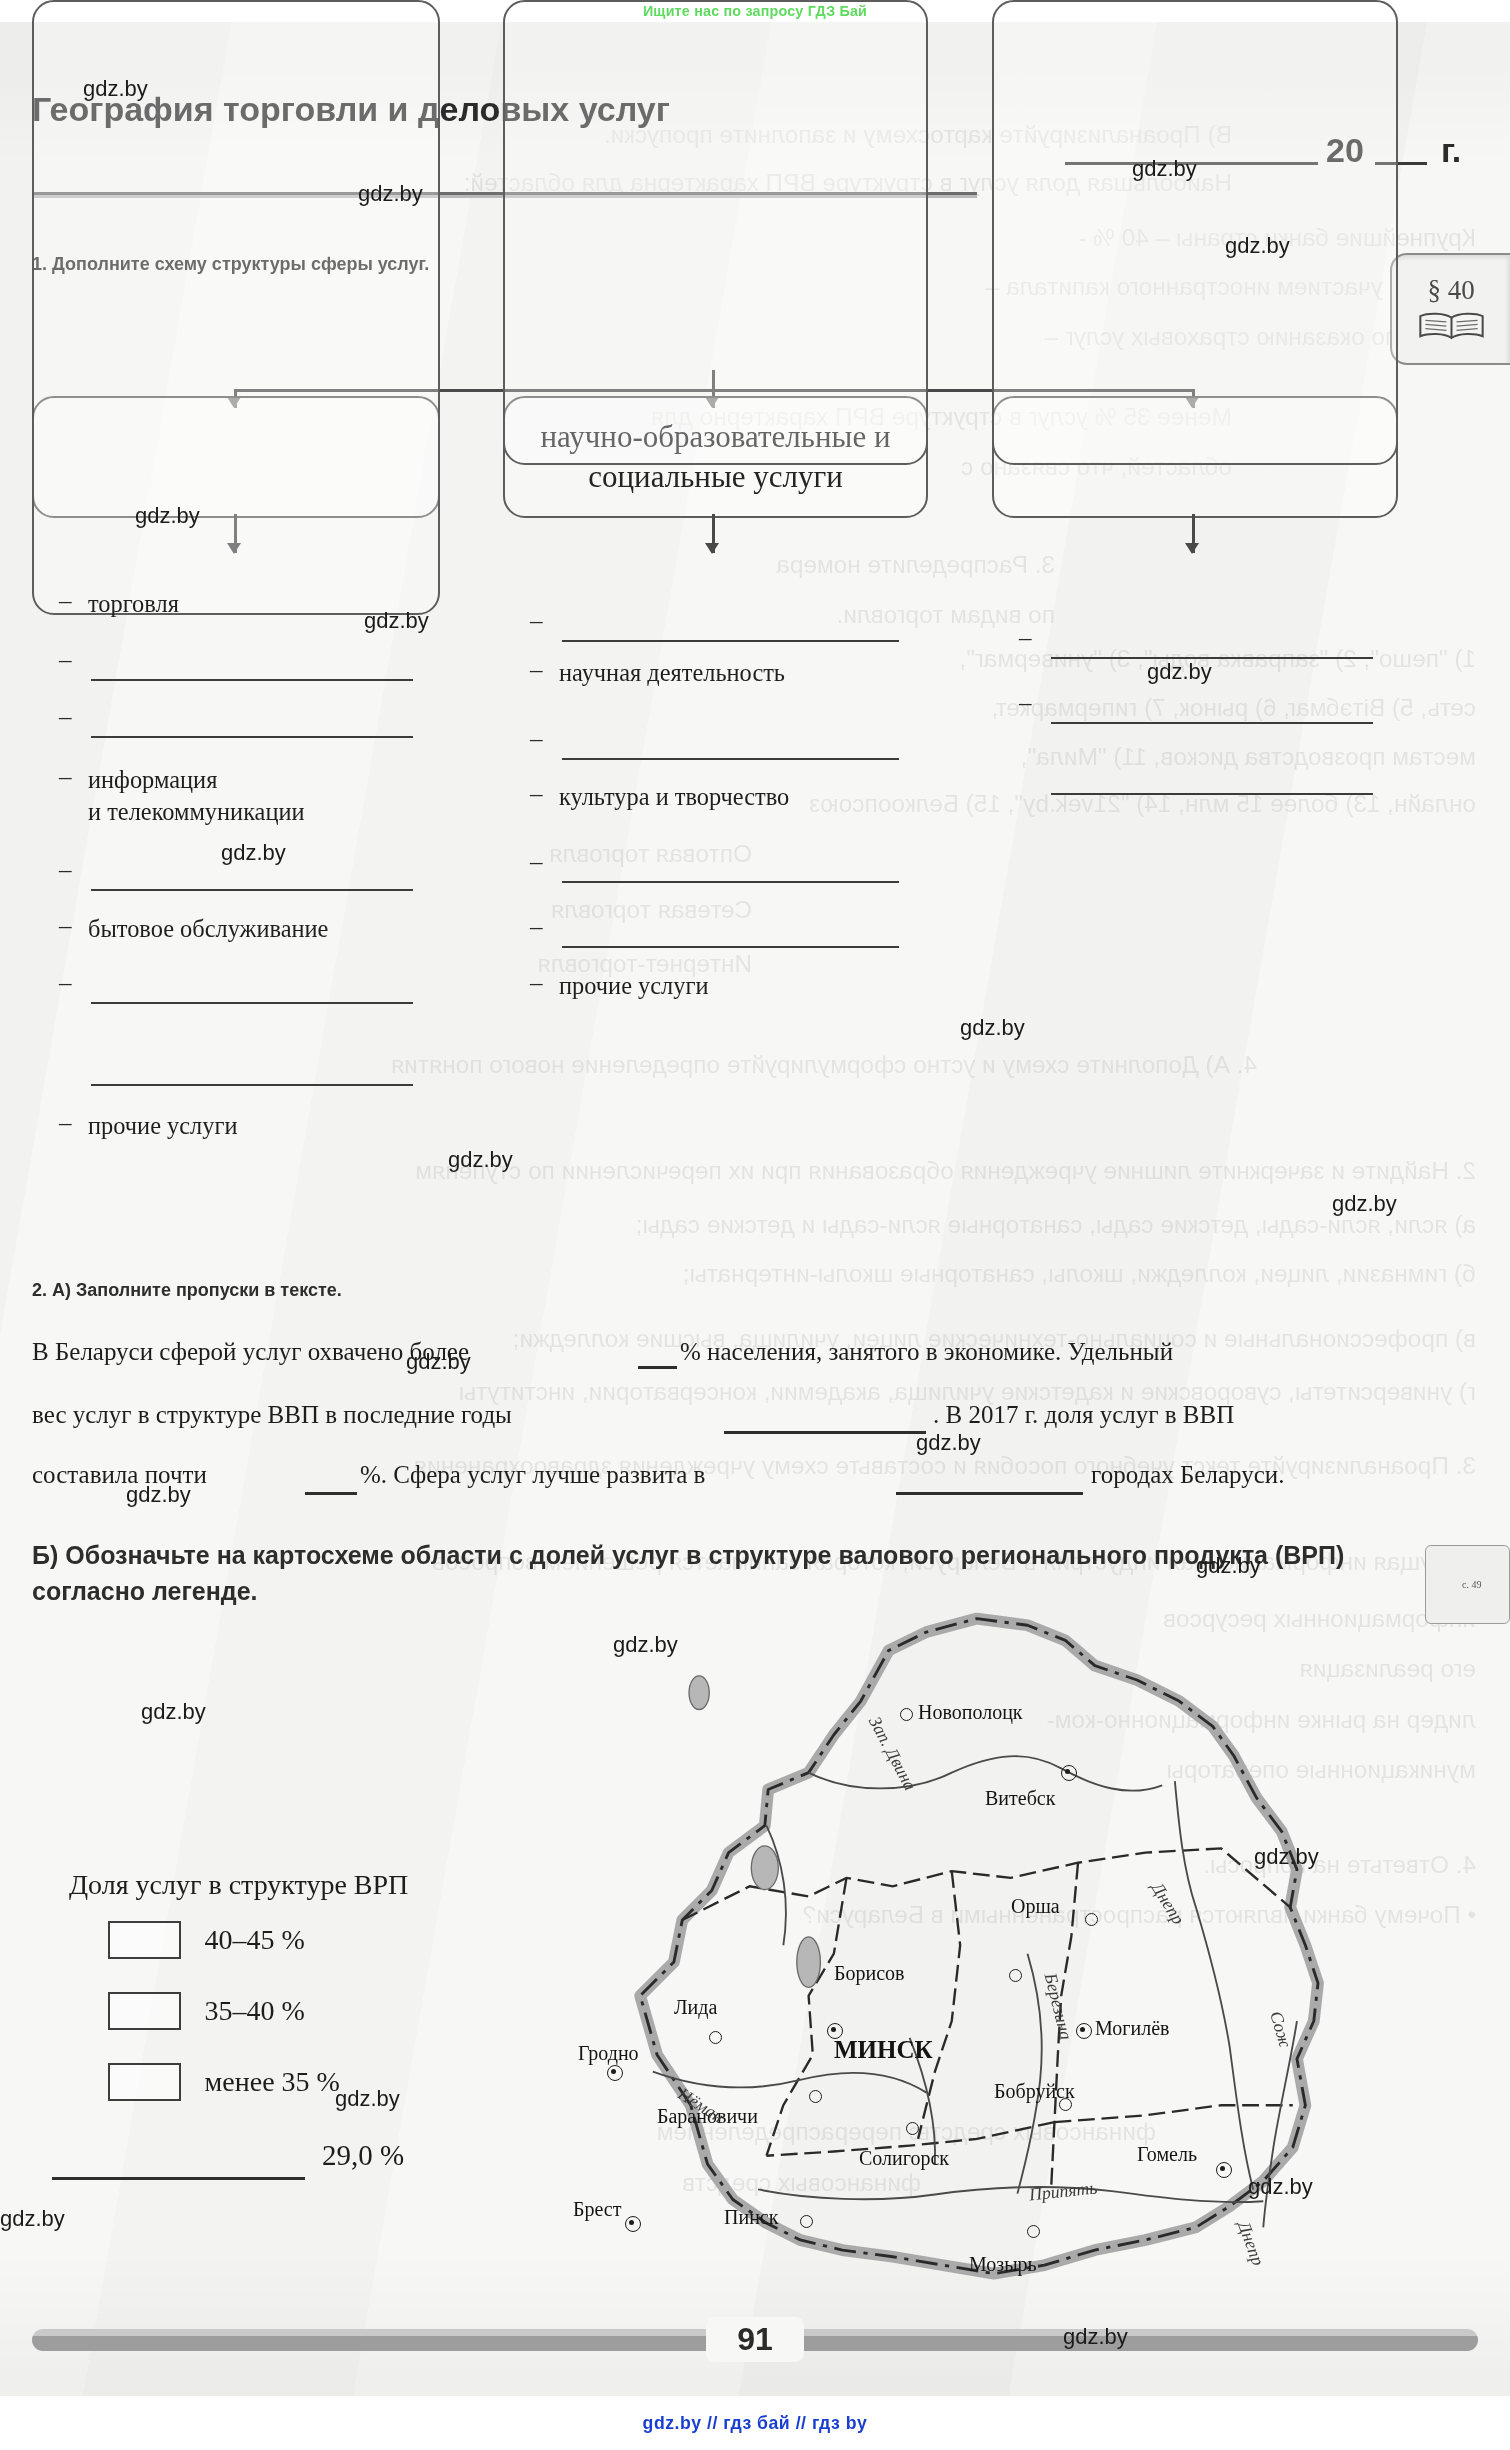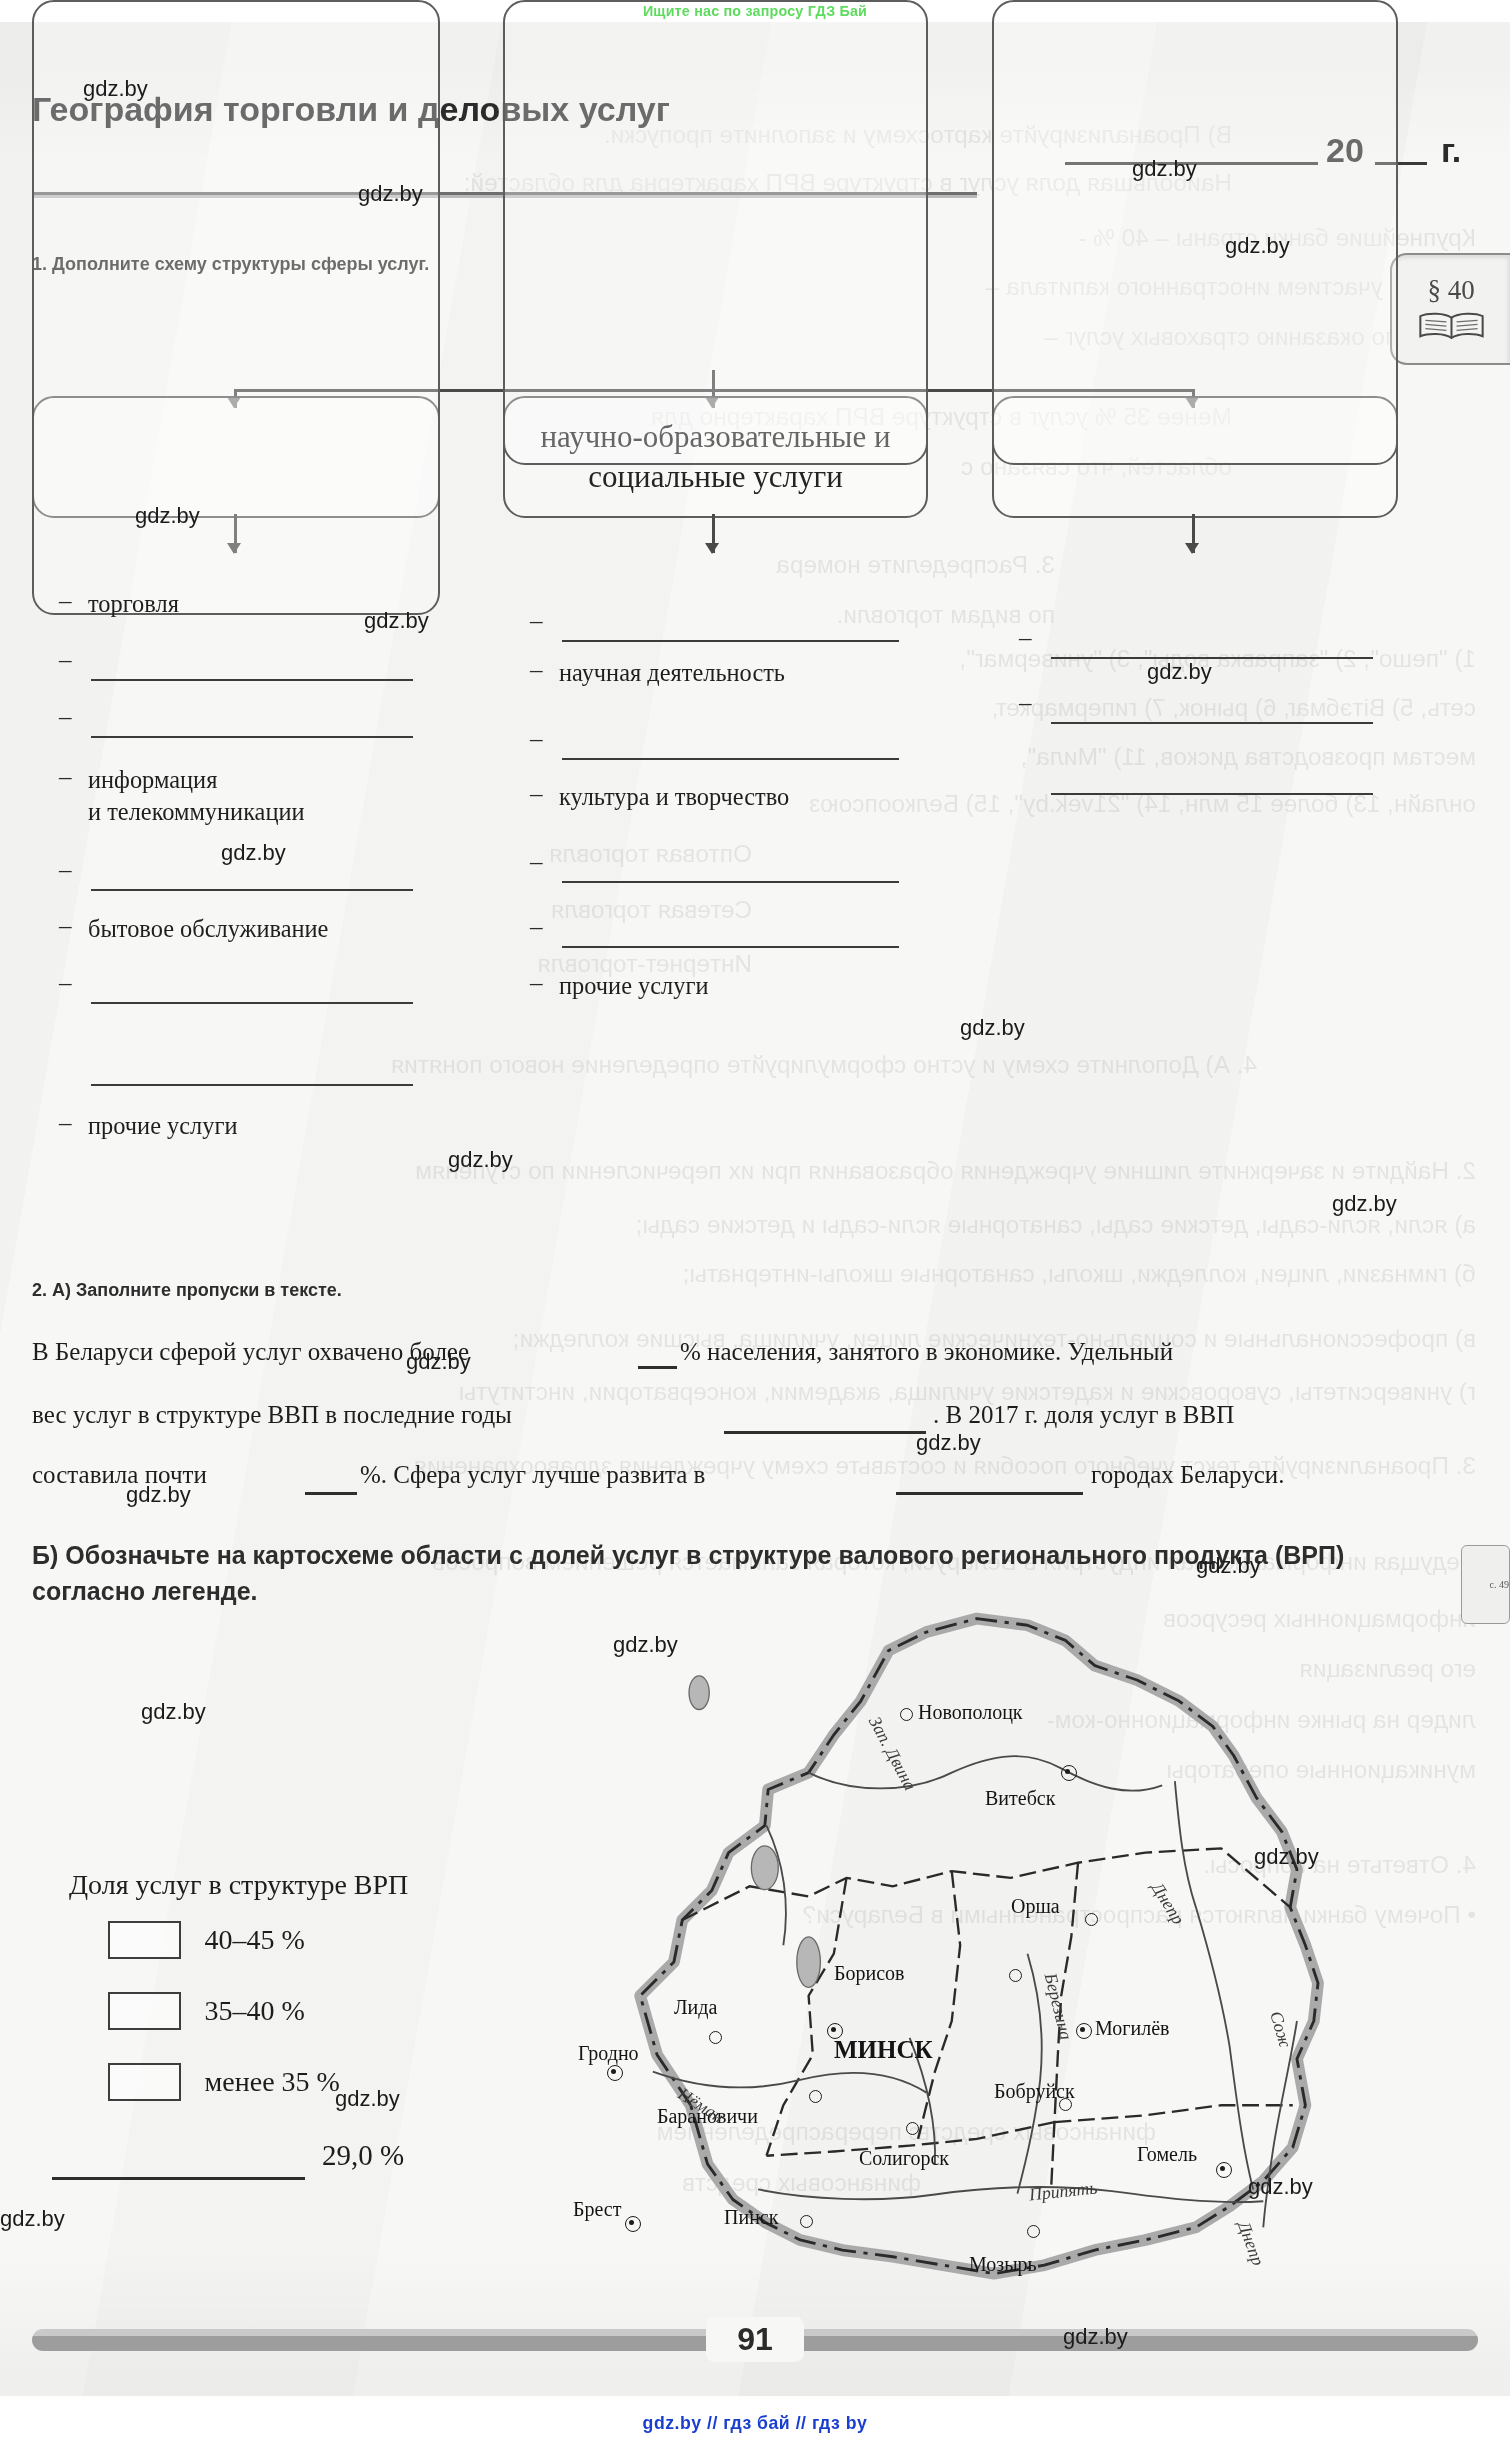--- a/index.html
+++ b/index.html
@@ -94,22 +94,22 @@
     background:#f2f2f0;
     display:flex;flex-direction:column;align-items:center;justify-content:center;
     box-shadow:-1.7px 2.5px 4.2px rgba(0,0,0,0.10) inset;
   }
   .sec-tab .lbl{font-size:27px;color:#4a4a4a;font-family:"Liberation Serif",serif;}
   .book-icon{margin-top:5px;}
 
   .map-tab{
     position:absolute;right:0;top:1545px;width:47px;height:77px;
     border:1.7px solid #9a9a9a;border-radius:5.9px;background:#efefed;
-    display:flex;align-items:center;justify-content:flex-end;
-    font-size:11px;color:#5a5a5a;overflow:hidden;
+    display:flex;align-items:center;justify-content:flex-start;
+    font-size:11px;color:#5a5a5a;overflow:hidden;padding-left:36px;
   }
   .map-tab .mt-txt{transform:rotate(0deg);font-size:10px;line-height:1.1;text-align:center;}
 
   
   .chart{position:absolute;left:0;top:0;width:1510px;height:1196px;}
   .node{
     position:absolute;border:2.5px solid #5d5d5d;border-radius:22px;
     background:rgba(255,255,255,0.35);
     display:flex;align-items:center;justify-content:center;
     font-family:"Liberation Serif",serif;font-size:31px;color:#242424;

